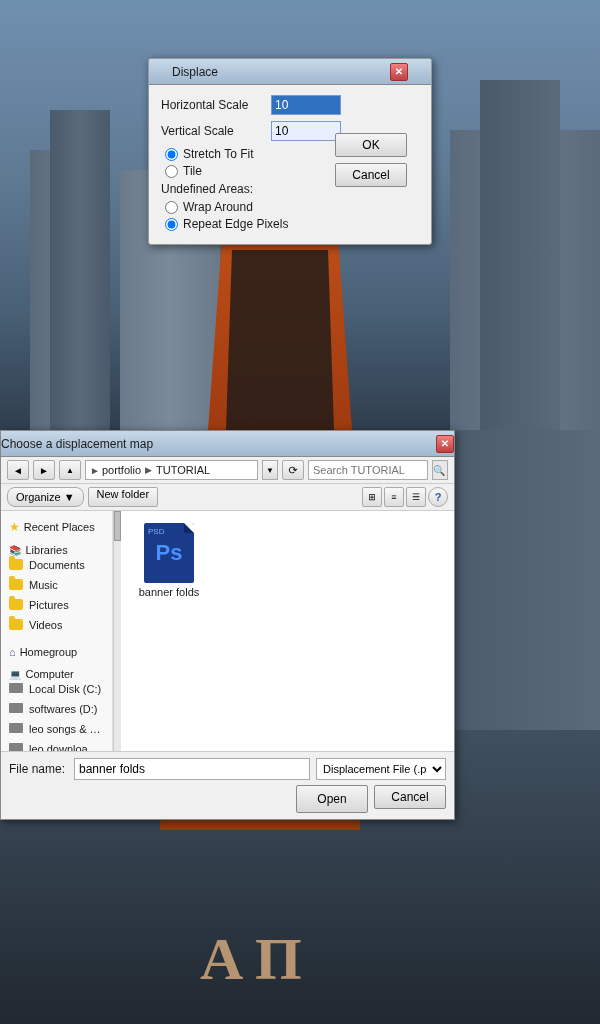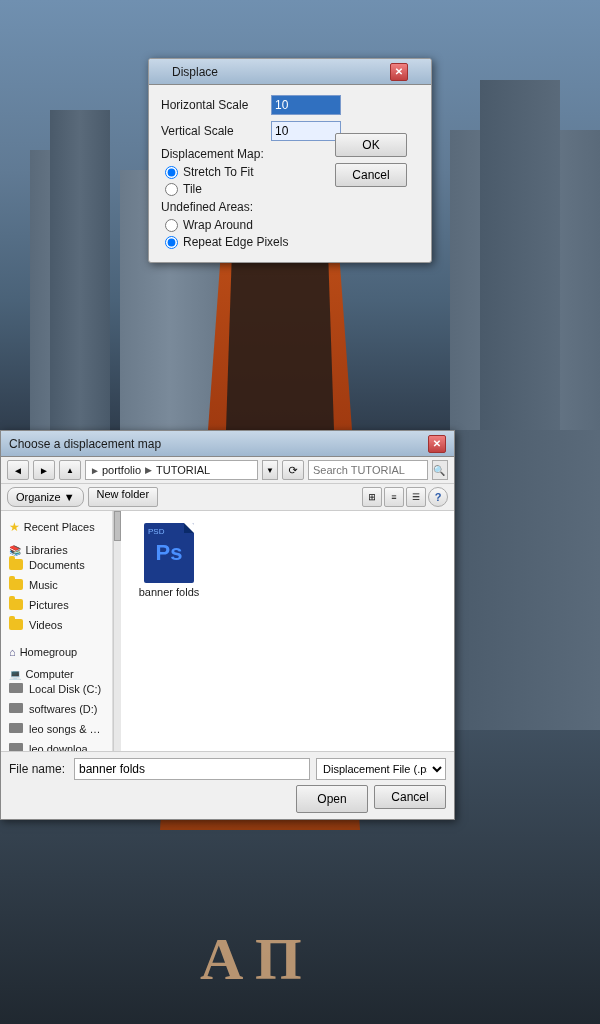--- a/index.html
+++ b/index.html
@@ -147,21 +147,21 @@
       border: 1px solid #888;
       box-shadow: 2px 2px 8px rgba(0,0,0,0.5);
       z-index: 100;
     }
     .file-titlebar {
       display: flex;
       align-items: center;
       justify-content: space-between;
       background: linear-gradient(180deg, #c8d8e8 0%, #a0b8d0 100%);
       border-bottom: 1px solid #888;
-      padding: 4px 8px;
+      padding: 4px 0;
       height: 26px;
     }
     .file-title-text {
       font-size: 12px;
       color: #1a1a1a;
     }
     .file-close-btn {
       width: 18px; height: 18px;
       background: linear-gradient(180deg, #f08080 0%, #c04040 100%);
       border: 1px solid #a03030;
@@ -512,21 +512,20 @@
         <div class="form-row">
           <span class="form-label">Horizontal Scale</span>
           <input type="text" class="form-input selected" value="10" style="">
         </div>
 
         <div class="form-row">
           <span class="form-label">Vertical Scale</span>
           <input type="text" class="form-input" value="10" style="">
         </div>
 
-        <div class="section-label">Displacement Map:</div>
         <div class="radio-row">
           <input type="radio" name="dispmap" checked="" style="">
           <span class="radio-label">Stretch To Fit</span>
         </div>
         <div class="radio-row">
           <input type="radio" name="dispmap" style="">
           <span class="radio-label">Tile</span>
         </div>
 
         <div class="section-label" style="margin-top:4px;">Undefined Areas:</div>

